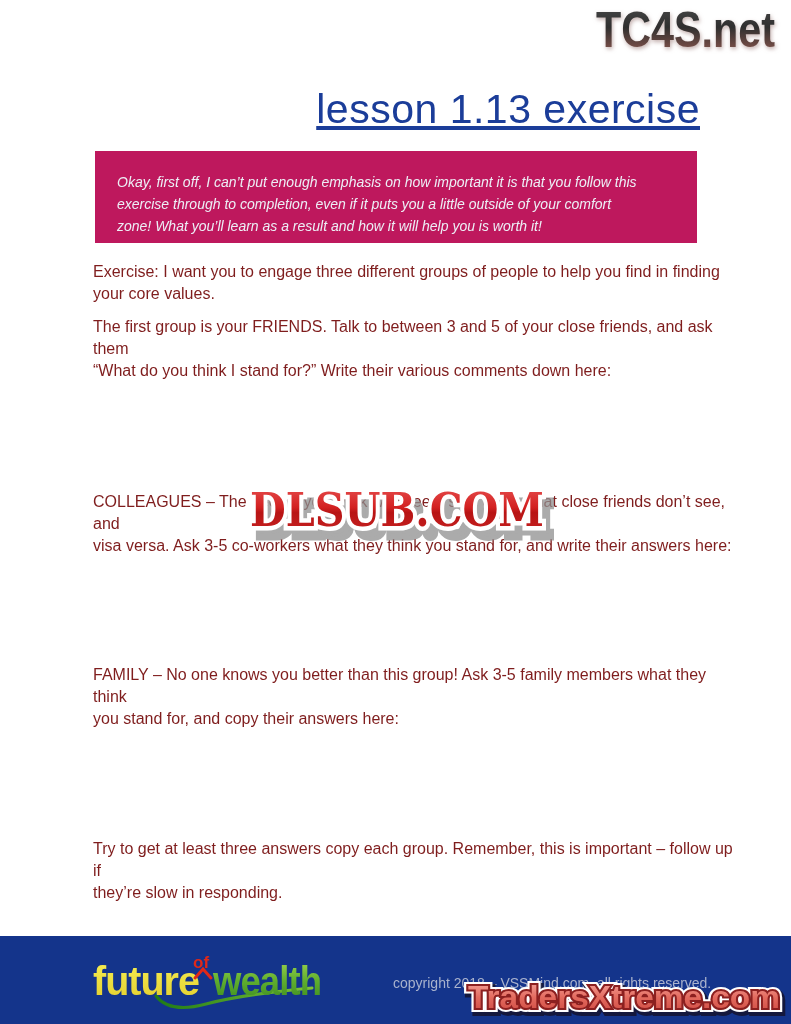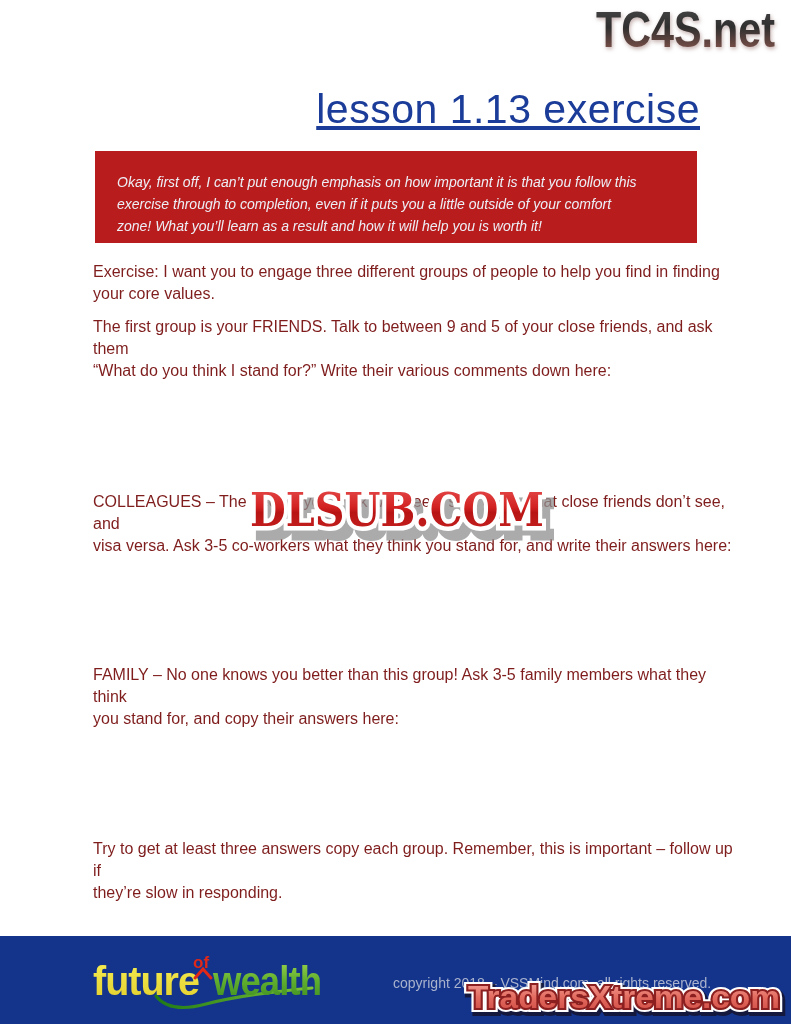--- a/index.html
+++ b/index.html
@@ -26,21 +26,21 @@
     letter-spacing: 0.5px;
     white-space: nowrap;
     text-decoration: underline;
   }
   .intro-box {
     position: absolute;
     left: 95px;
     top: 151px;
     width: 602px;
     height: 92px;
-    background: #b91c1c;
+    background: #be185d;
     box-sizing: border-box;
     padding: 20px 18px 0 22px;
     color: #edeff6;
     font-style: italic;
     font-size: 14px;
     line-height: 22px;
     white-space: pre-line;
   }
   .para {
     position: absolute;
@@ -111,21 +111,21 @@
   </svg>
 
   <div class="page-title">lesson 1.13 exercise</div>
 
   <div class="intro-box">Okay, first off, I can’t put enough emphasis on how important it is that you follow this
 exercise through to completion, even if it puts you a little outside of your comfort
 zone! What you’ll learn as a result and how it will help you is worth it!</div>
 
   <div class="para para-1">Exercise: I want you to engage three different groups of people to help you find in finding
 your core values.</div>
-  <div class="para para-2">The first group is your FRIENDS. Talk to between 9 and 5 of your close friends, and ask them
+  <div class="para para-2">The first group is your FRIENDS. Talk to between 3 and 5 of your close friends, and ask them
 “What do you think I stand for?” Write their various comments down here:</div>
   <div class="para para-3">COLLEAGUES – The people you work with see a side of you that close friends don’t see, and
 visa versa. Ask 3-5 co-workers what they think you stand for, and write their answers here:</div>
   <div class="para para-4">FAMILY – No one knows you better than this group! Ask 3-5 family members what they think
 you stand for, and copy their answers here:</div>
   <div class="para para-5">Try to get at least three answers copy each group. Remember, this is important – follow up if
 they’re slow in responding.</div>
 
   <svg class="dlsub-svg" width="330" height="72" viewBox="0 0 330 72">
     <defs>

